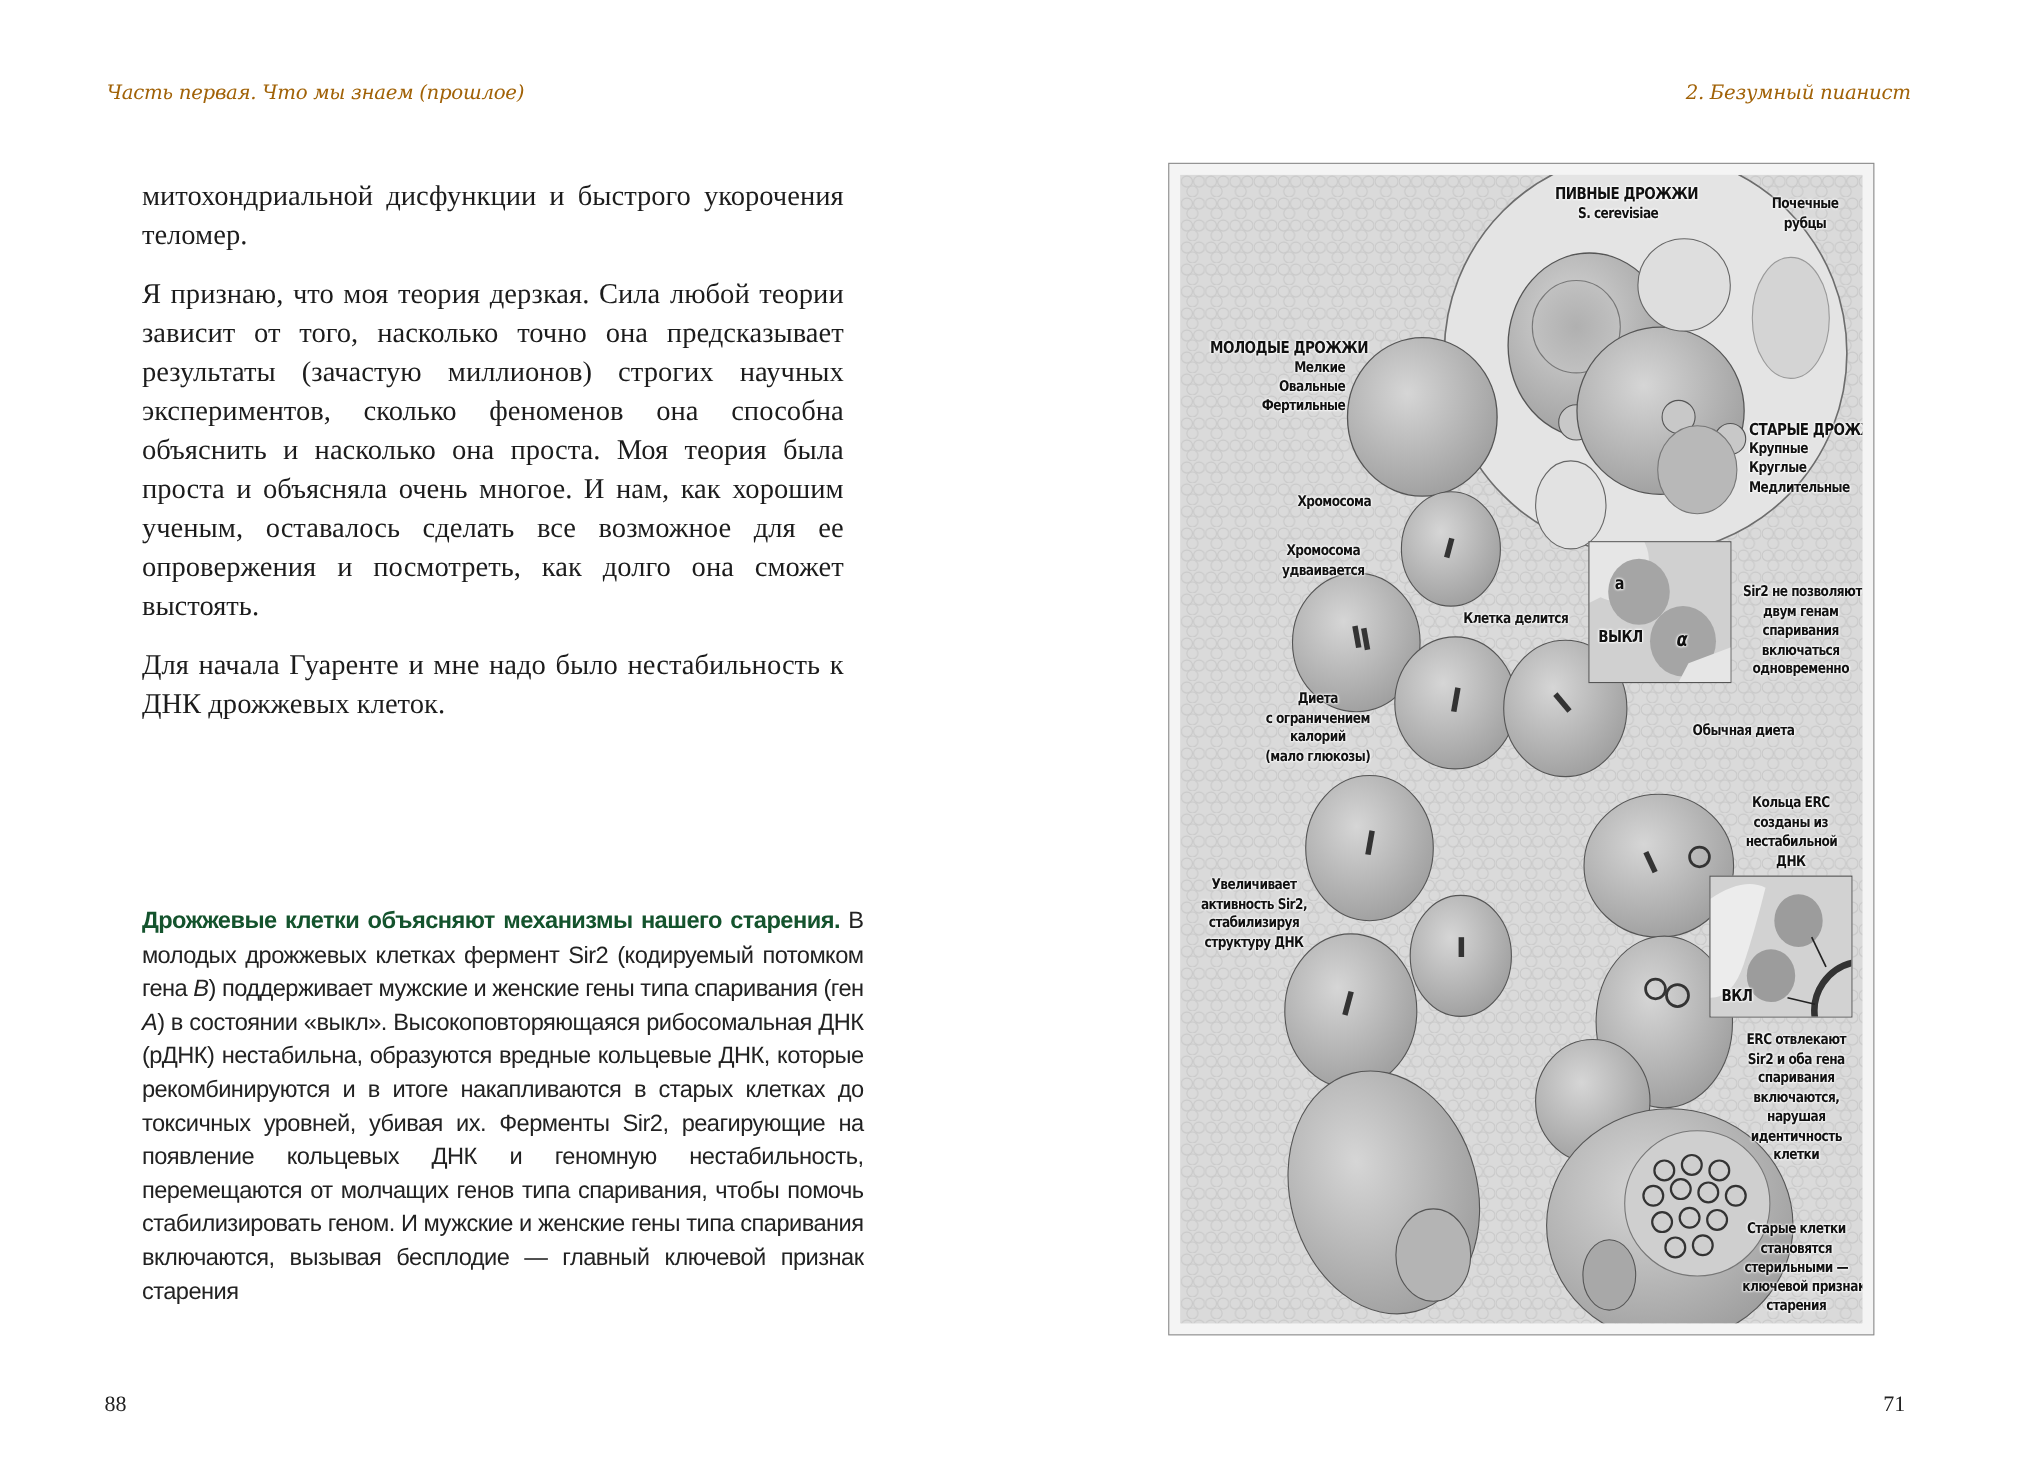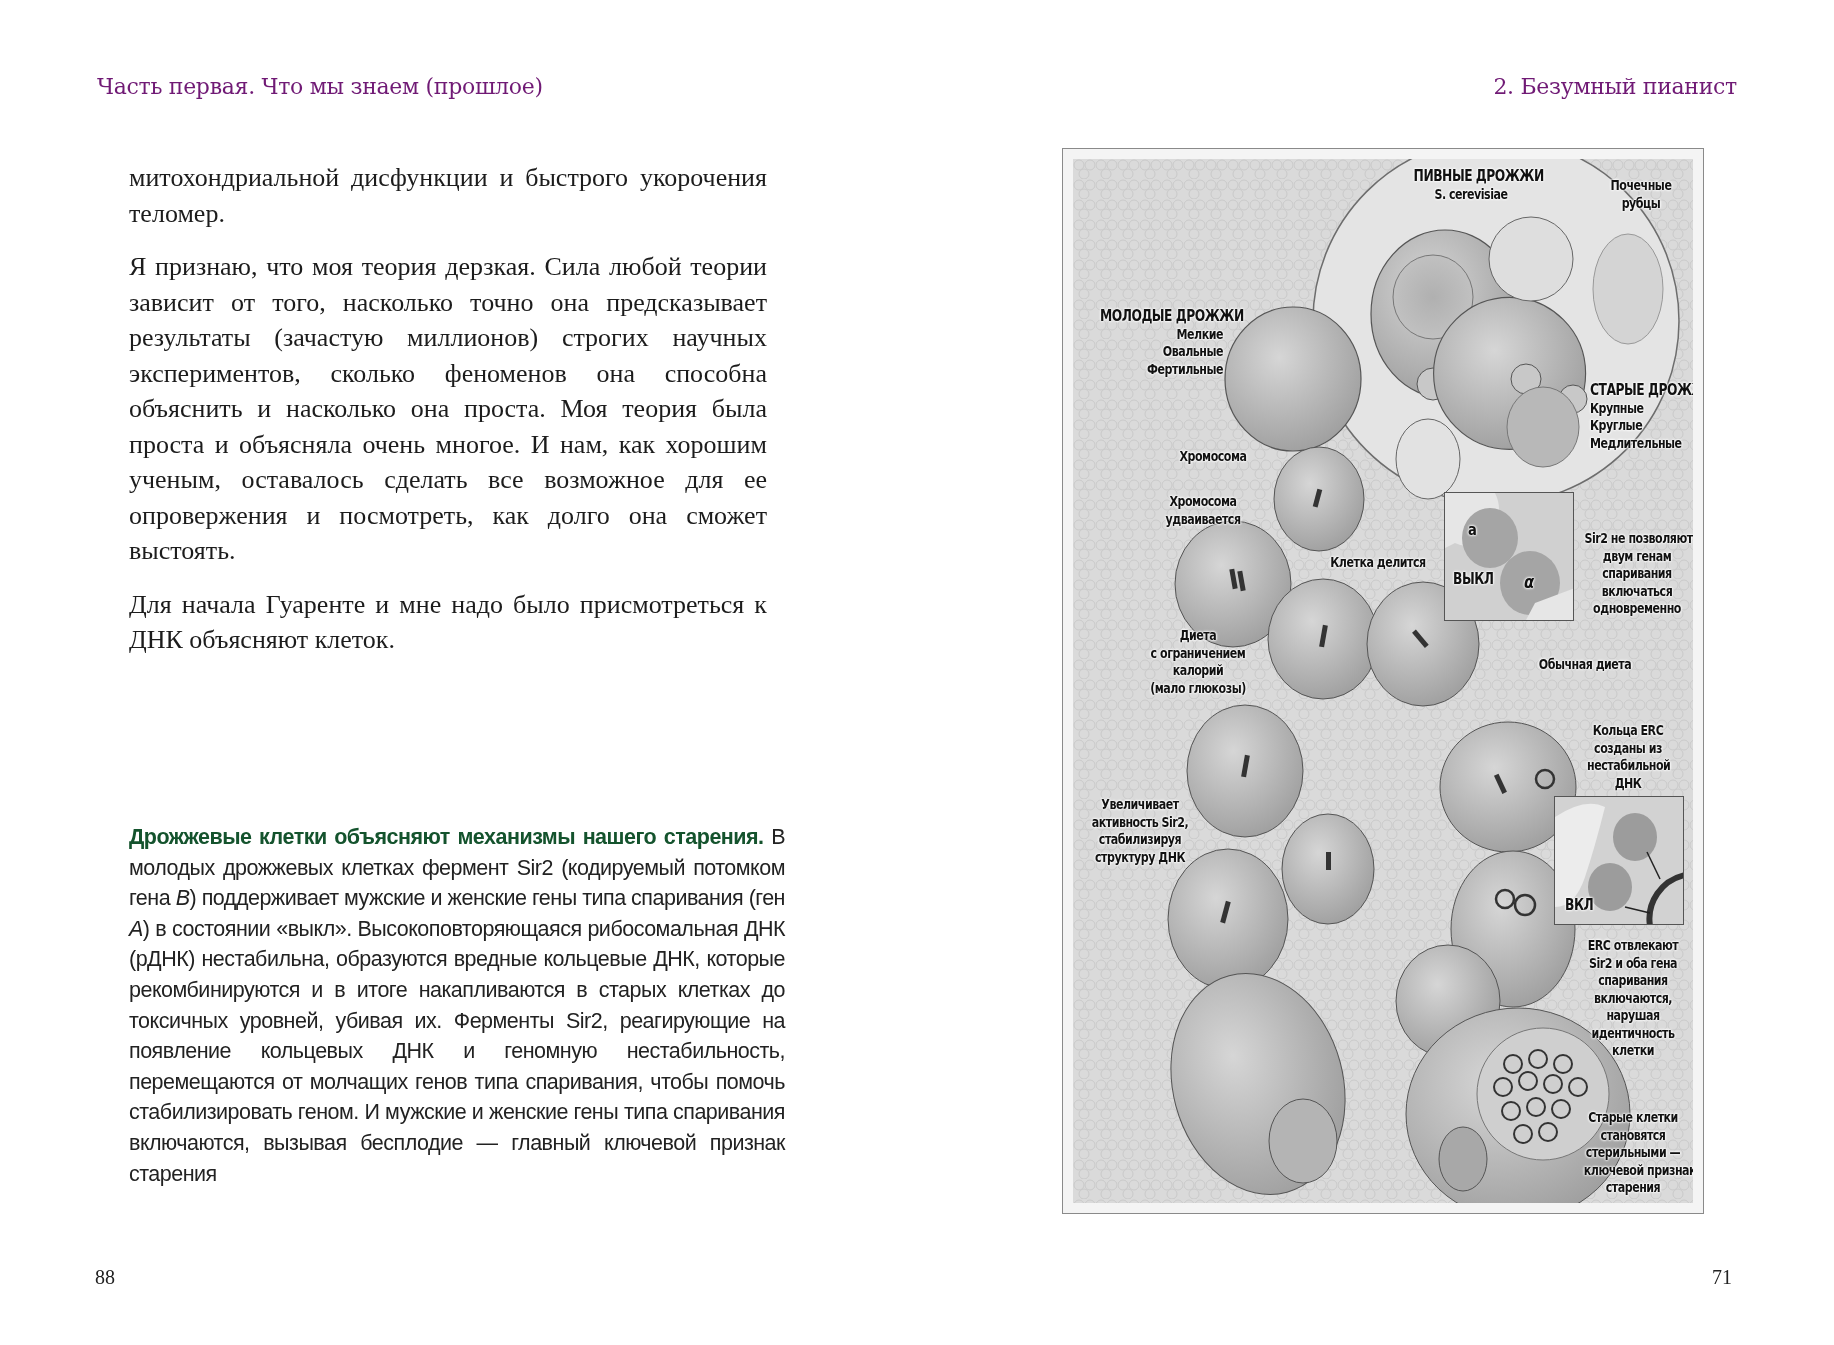--- a/index.html
+++ b/index.html
@@ -1,17 +1,17 @@
 <!DOCTYPE html>
 <html><head>
 <meta charset="utf-8">
 <style>
   html, body { margin:0; padding:0; background:#ffffff; }
   body { width:1834px; height:1345px; position:relative; overflow:hidden; color:#1a1a1a; }
-  .running-head { position:absolute; top:74px; font-family:"DejaVu Serif", serif; font-size:22px; color:#701a75; letter-spacing:-0.3px; white-space:nowrap; }
+  .running-head { position:absolute; top:74px; font-family:"DejaVu Serif", serif; font-style:italic; font-size:18px; color:#a16207; letter-spacing:-0.3px; white-space:nowrap; }
   .rh-left { left:97px; }
   .rh-right { right:97px; text-align:left; }
 
   .body-col { position:absolute; left:129px; width:656px; top:160px; font-family:"Liberation Serif", serif; font-size:26px; line-height:35.5px; color:#1c1c1c; }
   .body-col p { margin:0 18px 18px 0; text-align:justify; text-align-last:left;font-family:Liberation Serif, serif; }
   .body-col p.first { margin-bottom:18px; }
 
   .caption { position:absolute; left:129px; width:656px; top:822px; font-family:"Liberation Sans", sans-serif; font-size:21.5px; line-height:30.6px; color:#222; text-align:justify; letter-spacing:-0.5px; }
   .caption b { font-weight:bold; color:#14532d; }
   .caption i { font-style:italic; }
@@ -31,21 +31,21 @@
 </style>
 </head>
 <body>
 
 <div class="running-head rh-left">Часть первая. Что мы знаем (прошлое)</div>
 <div class="running-head rh-right">2. Безумный пианист</div>
 
 <div class="body-col">
   <p class="first">митохондриальной дисфункции и быстрого укорочения теломер.</p>
   <p>Я признаю, что моя теория дерзкая. Сила любой теории зависит от того, насколько точно она предсказывает результаты (зачастую миллионов) строгих научных экспериментов, сколько феноменов она способна объяснить и насколько она проста. Моя теория была проста и объясняла очень многое. И нам, как хорошим ученым, оставалось сделать все возможное для ее опровержения и посмотреть, как долго она сможет выстоять.</p>
-  <p>Для начала Гуаренте и мне надо было присмотреться к ДНК объясняют клеток.</p>
+  <p>Для начала Гуаренте и мне надо было нестабильность к ДНК дрожжевых клеток.</p>
 </div>
 
 <div class="caption"><b>Дрожжевые клетки объясняют механизмы нашего старения.</b><span> В молодых дрожжевых клетках фермент Sir2 (кодируемый потомком гена </span><i>B</i><span>) поддерживает мужские и женские гены типа спаривания (ген </span><i>A</i><span>) в состоянии «выкл». Высокоповторяющаяся рибосомальная ДНК (рДНК) нестабильна, образуются вредные кольцевые ДНК, которые рекомбинируются и в итоге накапливаются в старых клетках до токсичных уровней, убивая их. Ферменты Sir2, реагирующие на появление кольцевых ДНК и геномную нестабильность, перемещаются от молчащих генов типа спаривания, чтобы помочь стабилизировать геном. И мужские и женские гены типа спаривания включаются, вызывая бесплодие — главный ключевой признак старения</span></div>
 
 <div class="folio folio-left">88</div>
 <div class="folio folio-right">71</div>
 
 <div class="figure">
   <div class="figure-art">
     <svg width="622" height="1046" viewBox="0 0 622 1046">

